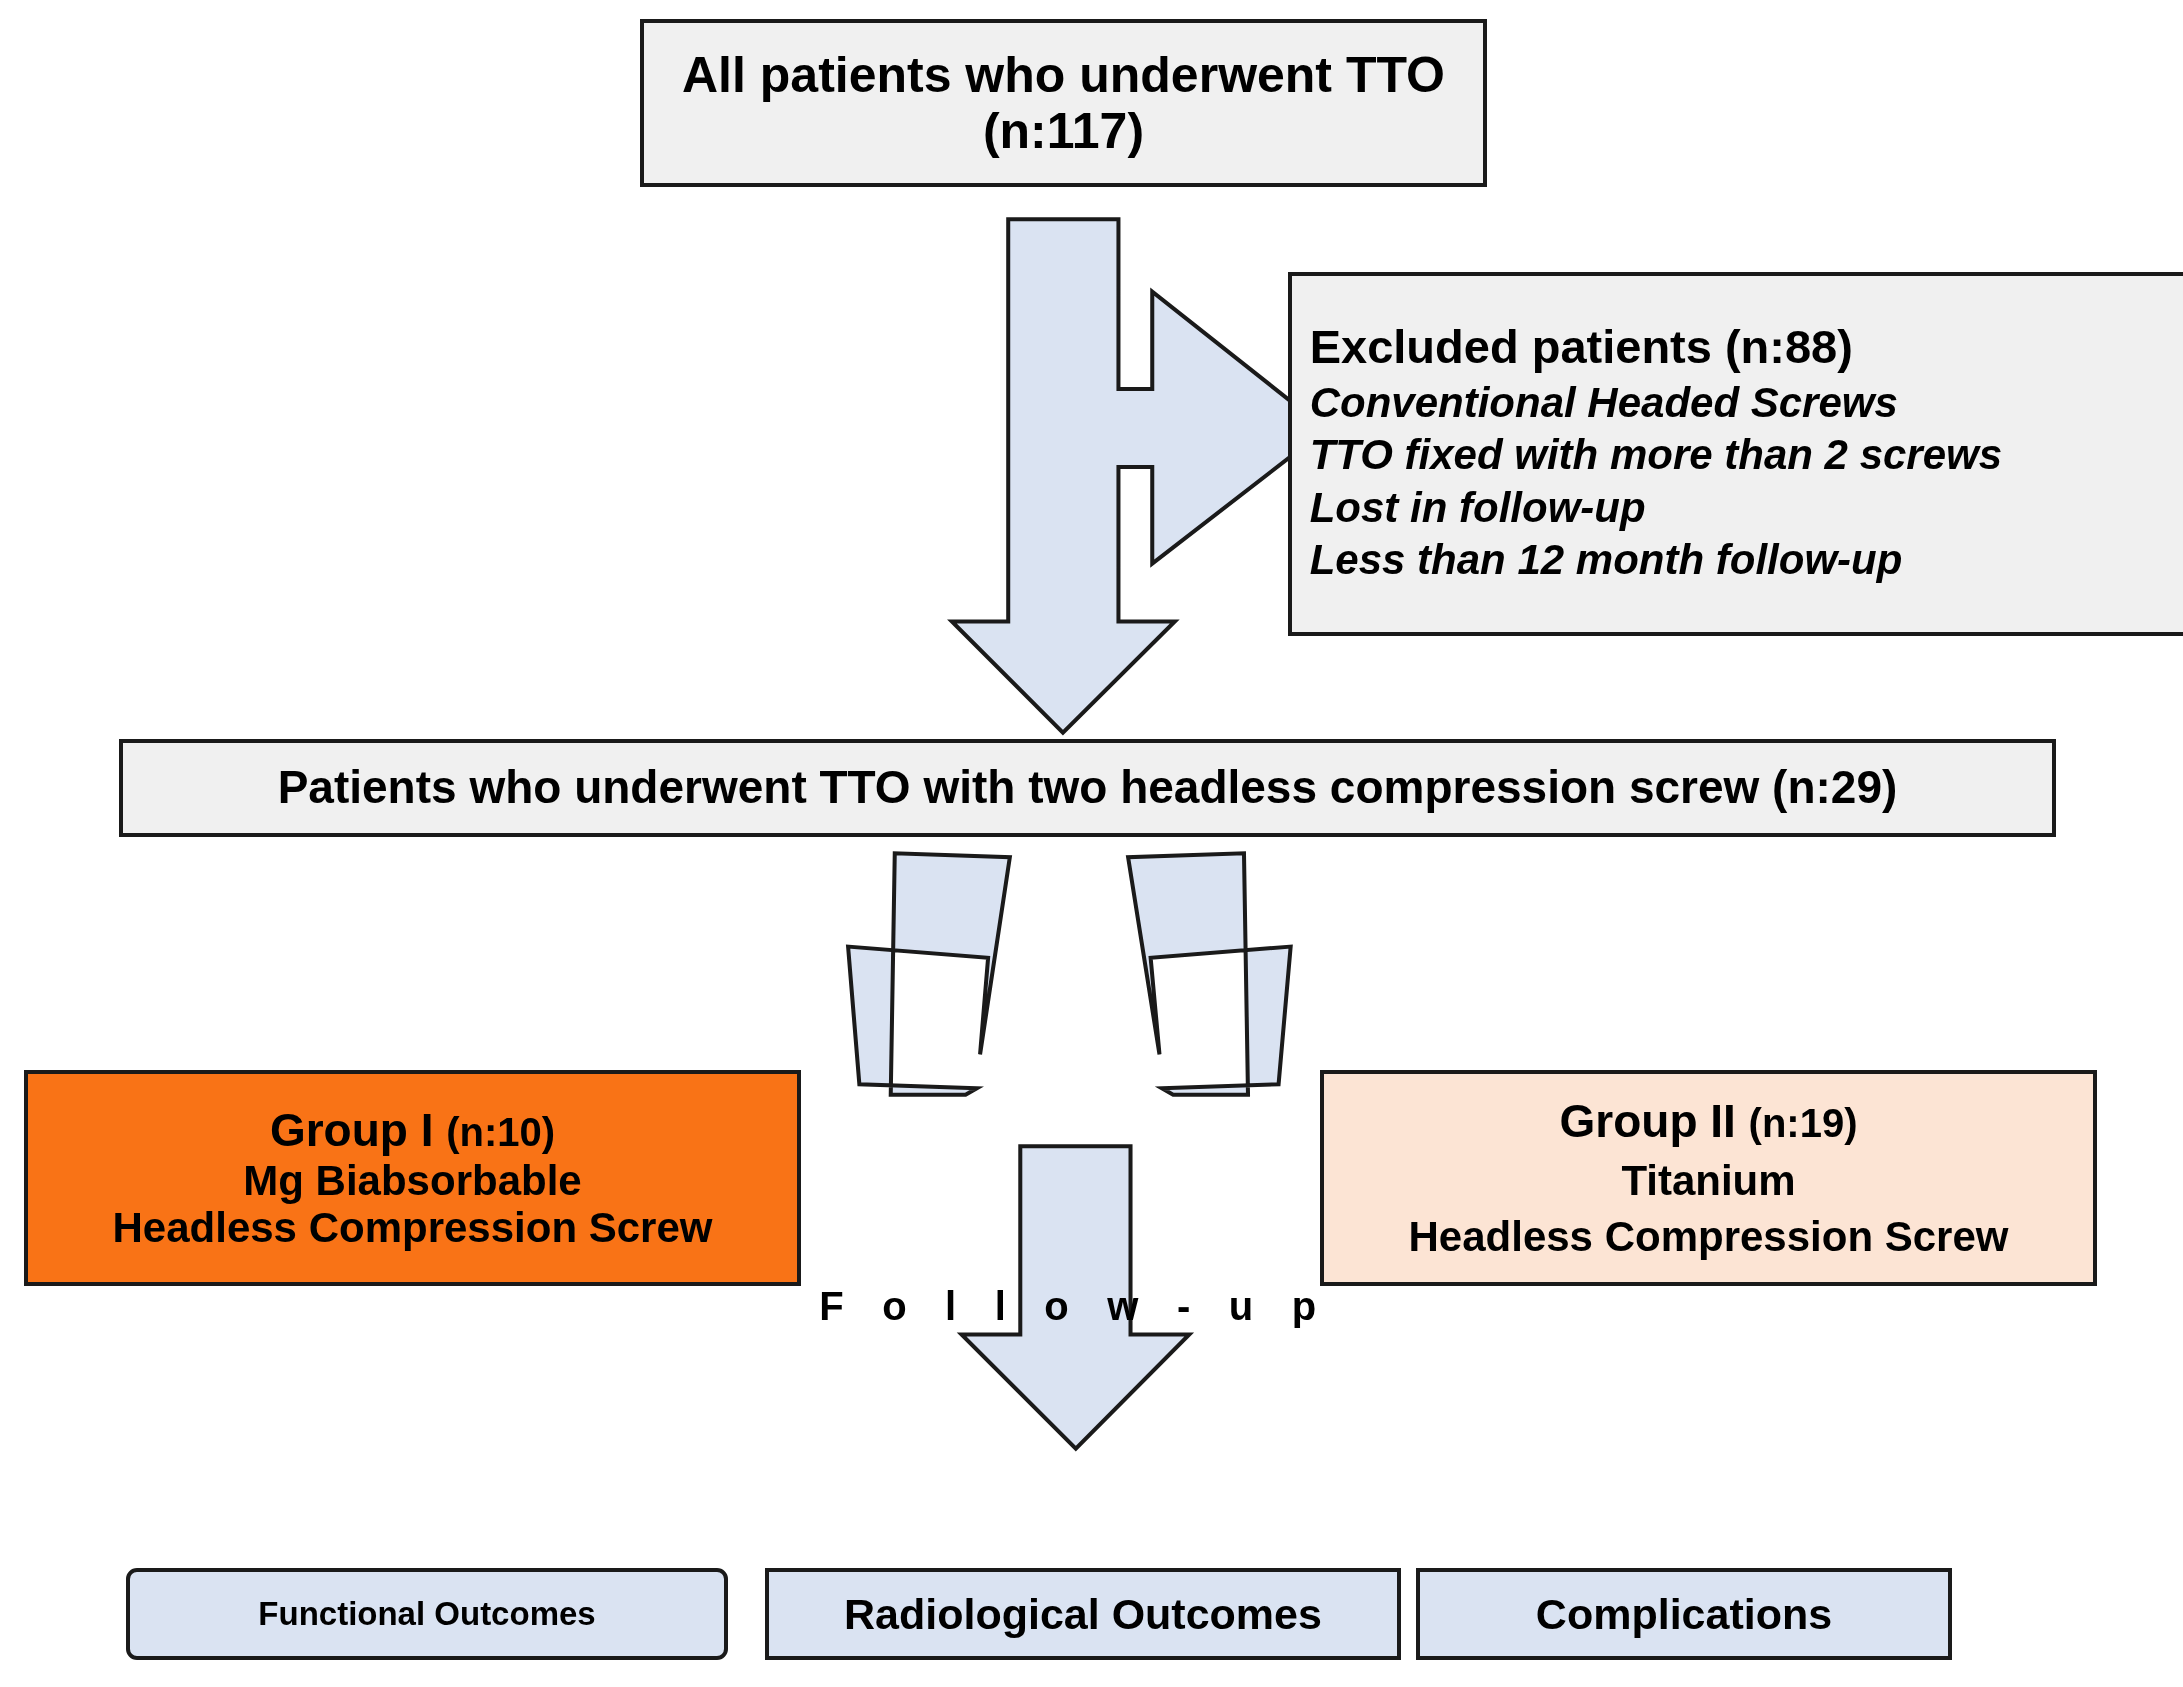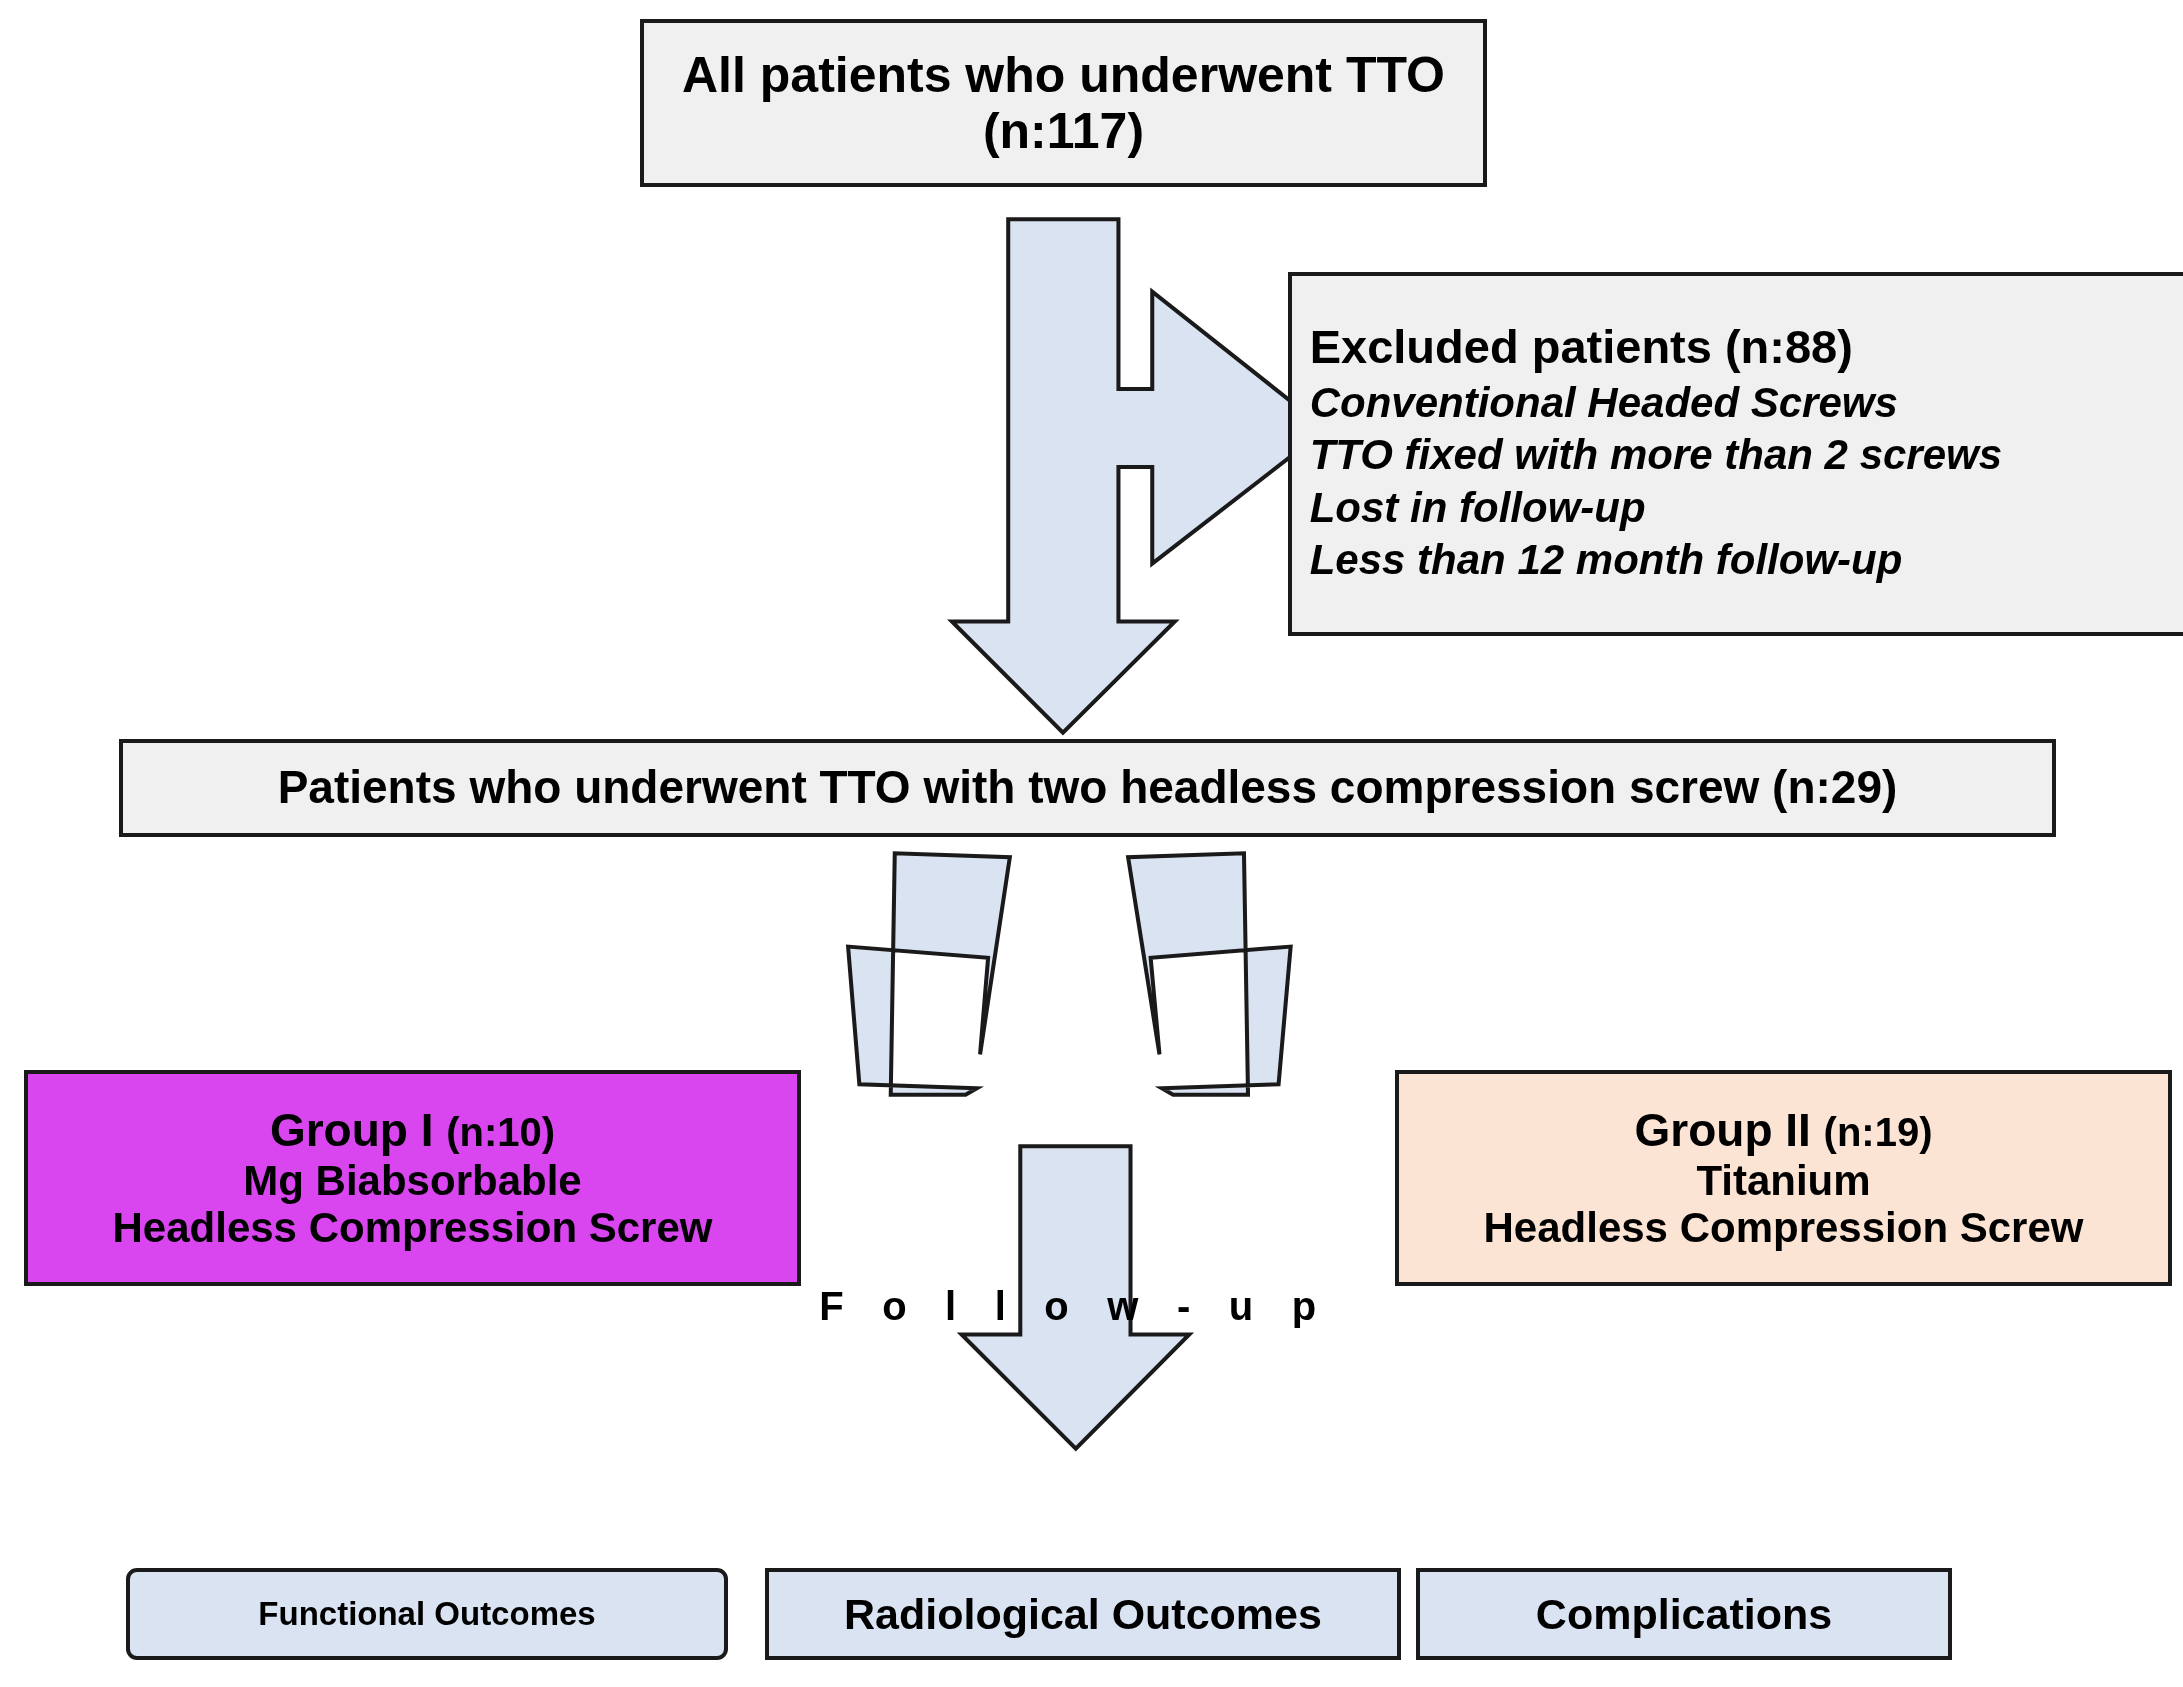--- a/index.html
+++ b/index.html
@@ -12,39 +12,39 @@
     border:4px solid #1a1a1a;
     display:flex;
     flex-direction:column;
     align-items:center;
     justify-content:center;
     text-align:center;
     color:#000;
     line-height:1.12;
   }
   .box.grey{background:#f0f0f0;}
-  .box.green{background:#d946ef;}
+  .box.green{background:#f97316;}
   .box.peach{background:#fce4d4;}
   .box.blue{background:#dae3f2;}
 
   .ln{display:block;white-space:nowrap;}
   .it{font-style:italic;font-weight:bold;}
 
   
   #box-all{left:640px;top:19.3px;width:847px;height:168px;font-size:50px;font-weight:bold;}
   
   #box-excluded{left:1288px;top:272px;width:1015px;height:364px;
      align-items:flex-start;justify-content:center;text-align:left;padding-left:17.7px;}
   #box-excluded .hdr{font-size:47px;font-weight:bold;margin-bottom:3.2px;}
   #box-excluded .it{font-size:42px;line-height:1.25;}
   
   #box-patients{left:119px;top:739px;width:1937px;height:98px;font-size:46px;font-weight:bold;text-align:right;}
   
   #box-group1{left:24px;top:1070px;width:777px;height:216px;font-size:42px;font-weight:bold;}
-  #box-group2{left:1395px;top:1070px;width:777px;height:216px;font-size:42px;font-weight:bold;}
+  #box-group2{left:1320px;top:1070px;width:777px;height:216px;font-size:42px;font-weight:bold;gap:9px;}
   .gtitle{font-size:46px;font-weight:bold;}
   .gtitle .small{font-size:40px;font-weight:bold;}
   
   #box-analysis{left:133px;top:1453px;width:1895px;height:90px;font-size:47px;font-weight:bold;letter-spacing:10.5px;text-indent:10.5px;}
   
   #box-functional{left:126px;top:1568px;width:602px;height:92px;font-size:33px;font-weight:bold;border-radius:11px;}
   #box-radiological{left:765px;top:1568px;width:636px;height:92px;font-size:43px;font-weight:bold;justify-content:center;}
   #box-complications{left:1416px;top:1568px;width:536px;height:92px;font-size:43px;font-weight:bold;}
 
   

